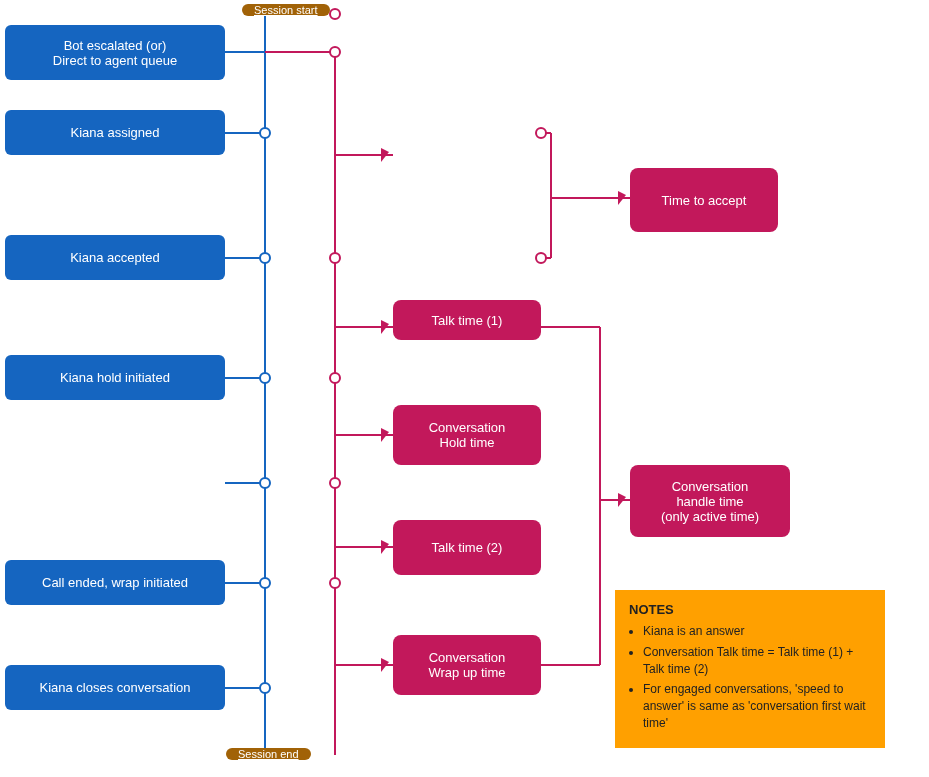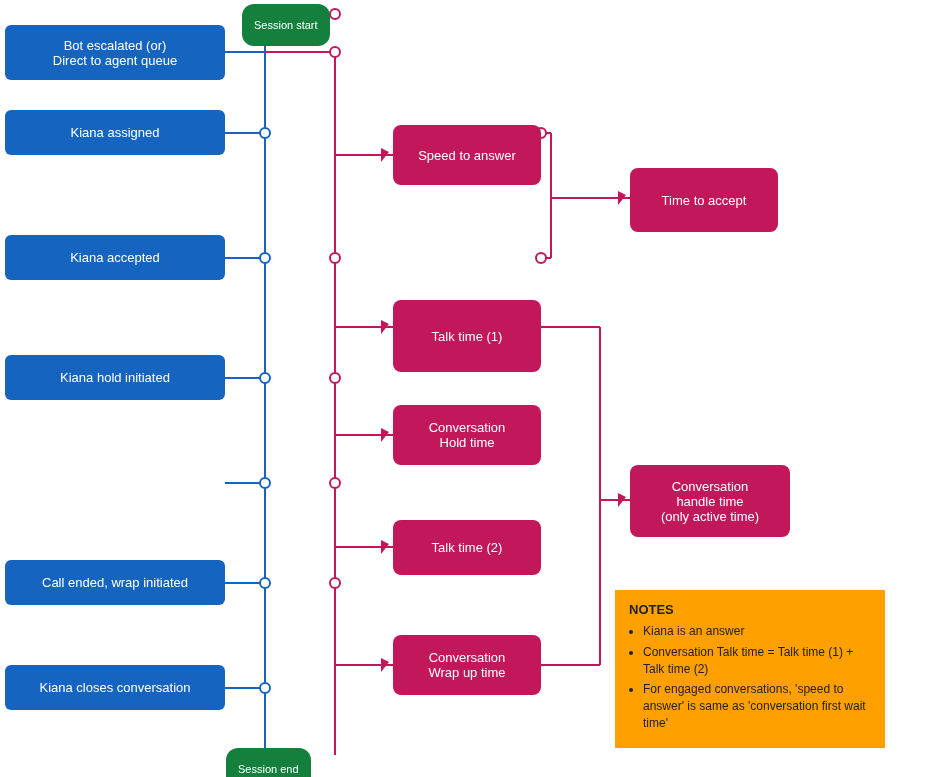--- a/index.html
+++ b/index.html
@@ -14,27 +14,28 @@
 
     .diagram-container {
       position: relative;
       width: 929px;
       height: 777px;
     }
 
     
     .session-label {
       position: absolute;
-      background: #15803d;
+      background: #a16207;
       color: #fff;
       border-radius: 12px;
       font-size: 11px;
-      padding: 15px 12px;
+      padding: 0 12px;
       text-align: center;
       z-index: 10;
+      text-decoration: underline;
     }
 
     
     .event-box {
       position: absolute;
       background: #1565C0;
       color: #fff;
       border-radius: 6px;
       font-size: 13px;
       font-weight: 500;
@@ -197,29 +198,26 @@
 
 
   <div class="event-box" style="left: 5px; top: 560px; width: 220px; height: 45px;">
     <span>Call ended, wrap initiated</span>
   </div>
 
   <div class="event-box" style="left: 5px; top: 665px; width: 220px; height: 45px;">
     <span>Kiana closes conversation</span>
   </div>
 
-  <div class="metric-box" style="left: 393px; top: 125px; width: 148px; height: 60px;">
-    <span>Speed to answer</span>
-  </div>
 
   <div class="metric-box" style="left: 630px; top: 168px; width: 148px; height: 64px;">
     <span>Time to accept</span>
   </div>
 
-  <div class="metric-box" style="left: 393px; top: 300px; width: 148px; height: 72px;">
+  <div class="metric-box" style="left: 393px; top: 300px; width: 148px; height: 40px;">
     <span>Talk time  (1)</span>
   </div>
 
   <div class="metric-box" style="left: 393px; top: 405px; width: 148px; height: 60px; white-space: pre-line;">
     <span>Conversation
 Hold time</span>
   </div>
 
   <div class="metric-box" style="left: 630px; top: 465px; width: 160px; height: 72px; white-space: pre-line;">
     <span>Conversation

